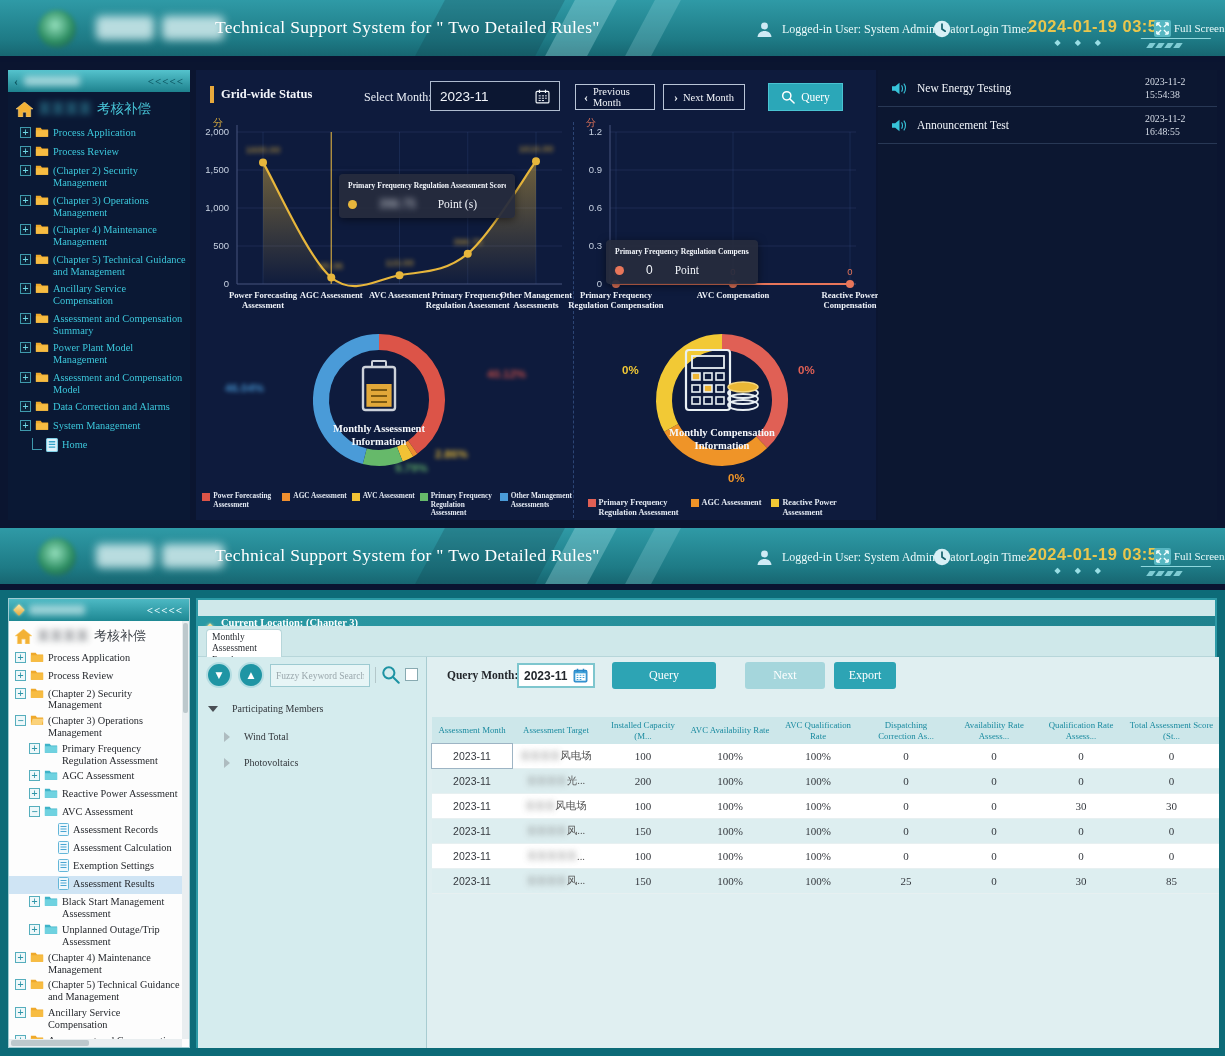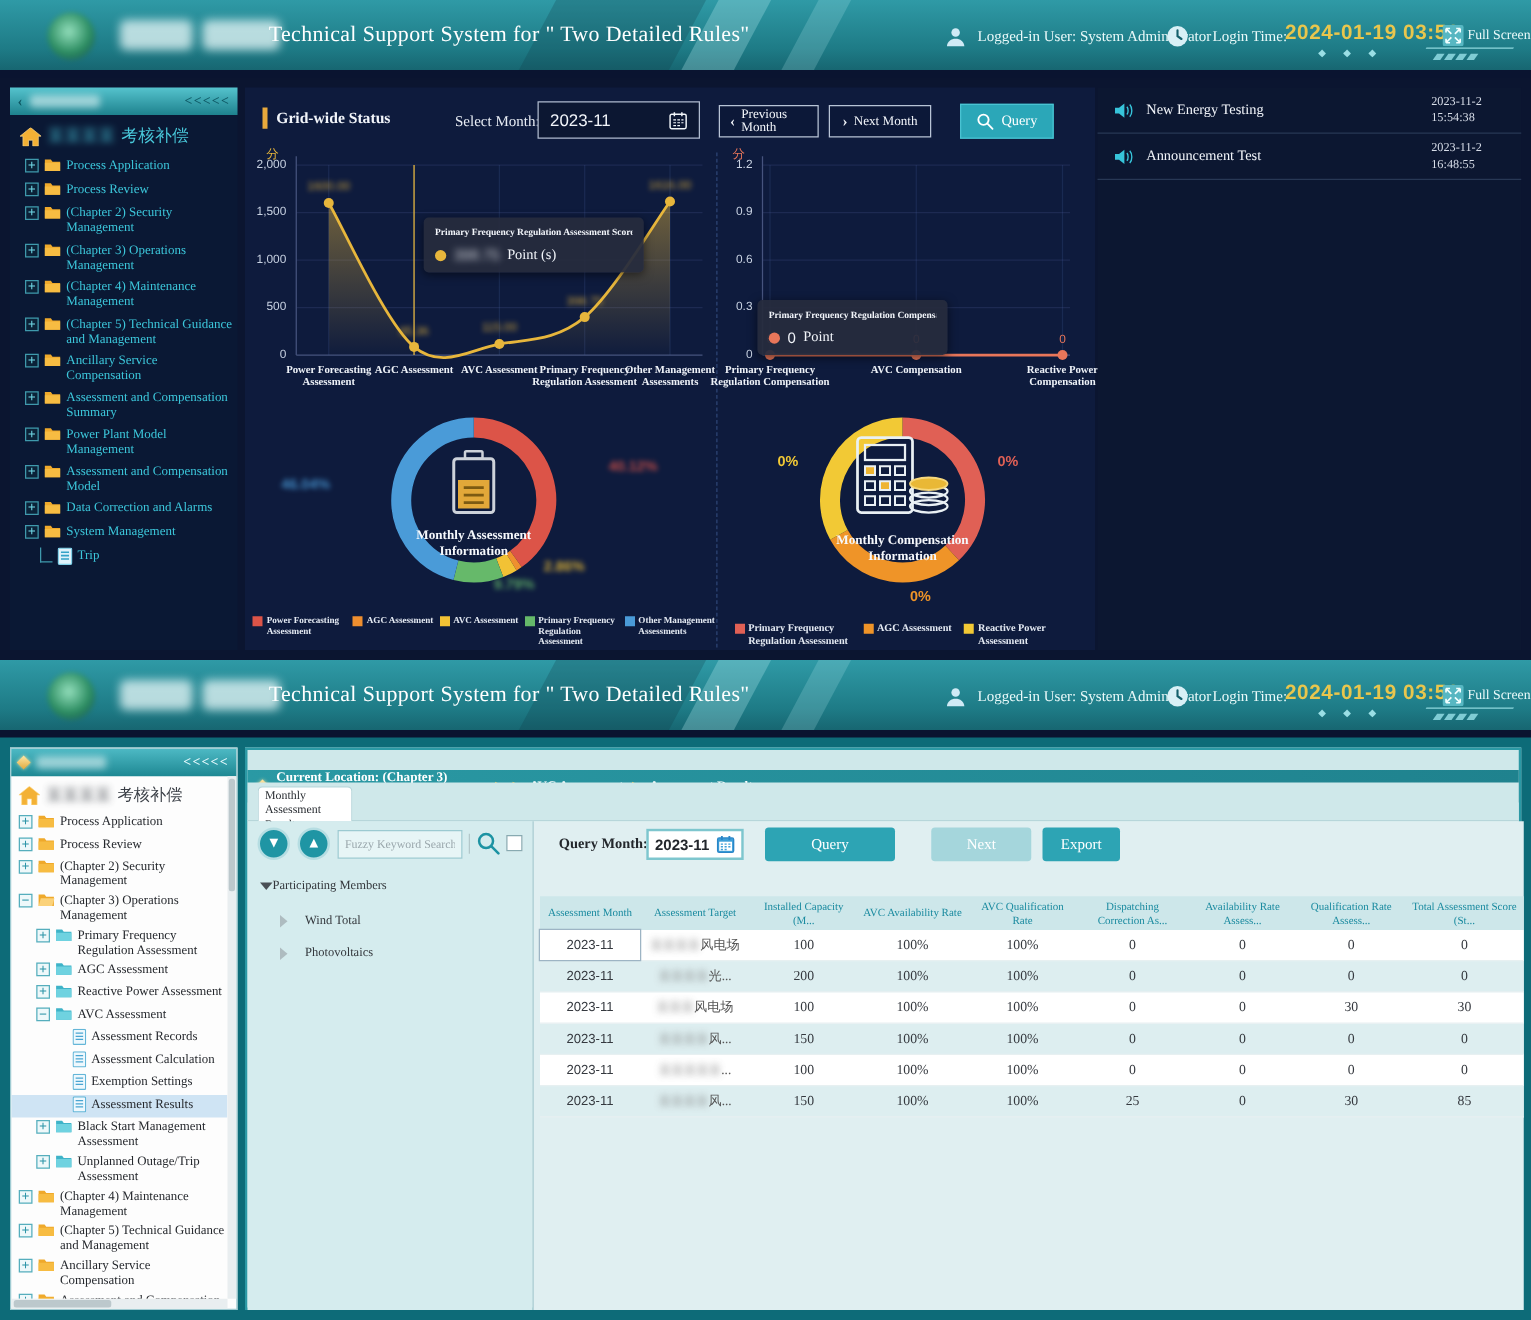--- a/index.html
+++ b/index.html
@@ -71,21 +71,21 @@
 #chart2{left:384px;top:48px;width:292px;height:208px}
 #chart3{left:5px;top:256px;width:375px;height:194px}
 #chart4{left:384px;top:256px;width:292px;height:194px}
 .unit{position:absolute;font-size:10px}
 .ylab{position:absolute;text-align:right;color:#c8d2e2;font-size:9.5px;font-family:"Liberation Sans","DejaVu Sans",sans-serif}
 .xlab{position:absolute;width:110px;text-align:center;color:#eef2f8;font-size:8.6px;font-weight:bold;
  line-height:1.2;white-space:pre-line}
 .plab{position:absolute;width:60px;text-align:center;font-size:9.5px;font-family:"Liberation Sans","DejaVu Sans",sans-serif}
 .ctip{position:absolute;background:rgba(38,44,62,.94);border-radius:4px;padding:7px 9px;z-index:5;box-shadow:0 2px 8px rgba(0,0,0,.5)}
 .ctip-t{color:#f2f5fa;font-size:7.6px;font-weight:bold;margin-bottom:7px;white-space:nowrap;overflow:hidden}
-.ctip-r{display:flex;align-items:center;gap:6px}
+.ctip-r{display:flex;align-items:center;gap:22px}
 .ctip-d{width:9px;height:9px;border-radius:50%}
 .ctip-v{color:#f2f5fa;font-size:12px;font-family:"Liberation Sans","DejaVu Sans",sans-serif}
 .ctip-s{color:#f2f5fa;font-size:11.5px}
 .donut .cicon{position:absolute}
 .clab{position:absolute;width:140px;text-align:center;color:#f5f8fc;font-size:10.5px;font-weight:bold;line-height:1.25}
 .pct{position:absolute;font-size:11.5px;font-weight:bold;font-family:"Liberation Sans","DejaVu Sans",sans-serif}
 .legend{position:absolute;bottom:2px;left:0;right:0;display:flex;justify-content:center;gap:5px}
 .lg-item{display:flex;align-items:flex-start;gap:3px}
 .lg-sq{flex:0 0 auto;width:8px;height:8px;margin-top:1px}
 .lg-t{color:#e3e9f2;font-size:7.3px;line-height:1.2;max-width:64px;font-weight:bold}
@@ -126,21 +126,21 @@
  border-radius:4px 4px 0 0;font-size:9.5px;line-height:1.2;padding:2px 5px;color:#2a2e33}
 .mid-panel{position:absolute;left:0;top:57px;width:228px;height:391px;background:#d5ecee}
 .circle-btn{position:absolute;width:26px;height:26px;border-radius:50%;background:#1f95a4;border:2px solid #b5dde2;
  color:#fff;display:flex;align-items:center;justify-content:center;font-size:9px;font-family:"DejaVu Sans",sans-serif}
 .fuzzy-input{position:absolute;left:72px;top:7px;width:100px;height:23px;background:#e7f5f6;border:1px solid #9ccad1;
  font-family:"Liberation Serif",serif;font-size:9.5px;color:#555;padding:0 5px}
 .fuzzy-input::placeholder{color:#9aa7ac}
 .mini-sep{position:absolute;left:177px;top:10px;height:16px;border-left:1px solid #b3c7ca}
 .mag-wrap{position:absolute;left:183px;top:8px}
 .chk{position:absolute;left:207px;top:11px;width:13px;height:13px;background:#fff;border:1px solid #88aab1}
-.m-root{position:absolute;left:10px;top:46px;display:flex;align-items:center;}
+.m-root{position:absolute;left:10px;top:46px;display:flex;align-items:center;gap:14px}
 .m-lab{font-size:10px;color:#33373c}
 .tri-down{width:0;height:0;border-left:5px solid transparent;border-right:5px solid transparent;border-top:6px solid #4a4f55}
 .tri-right{width:0;height:0;border-top:5px solid transparent;border-bottom:5px solid transparent;border-left:6px solid #aebcc0}
 .m-child{position:absolute;left:26px;display:flex;align-items:center;gap:14px}
 .right-panel{position:absolute;left:228px;top:57px;width:793px;height:391px;background:#e0eff1;border-left:1px solid #a8ccd1}
 .qlab{position:absolute;left:20px;top:12px;font-size:11.5px;font-weight:bold;color:#23272c}
 .q-month{position:absolute;left:90px;top:6px;width:78px;height:25px;background:#fff;border:2px solid #7ec6ce;
  display:flex;align-items:center;justify-content:space-between;padding:0 5px;
  font-family:"Liberation Sans","DejaVu Sans",sans-serif;font-size:12px;font-weight:bold;color:#23272c}
 .bbtn{position:absolute;top:5px;height:27px;border:none;border-radius:3px;color:#fff;font-family:"Liberation Serif",serif;
@@ -311,21 +311,21 @@
                 <path d="M1 4.5h14v7.5H1z" fill="#f7bc42"></path>
               </svg></span>
             <span class="t-lab">System Management</span>
           </div>
           <div class="t-item home-row">
             <span class="lconn"></span>
             <span class="icn"><svg width="12" height="14" viewBox="0 0 11 13">
                 <rect x="0.5" y="0.5" width="10" height="12" rx="1" fill="#dff2fb" stroke="#7fd0e8"></rect>
                 <path d="M2.5 3.5h6M2.5 6h6M2.5 8.5h6" stroke="#35a3c8" stroke-width="1.2"></path>
               </svg></span>
-            <span class="t-lab">Trip</span>
+            <span class="t-lab">Home</span>
           </div>
         </div>
     </aside>
 
     <main class="t-main">
       <div class="t-toolbar">
         <div class="sec">
           <span class="sec-bar"></span>
           <span>Grid-wide Status</span>
         </div>

